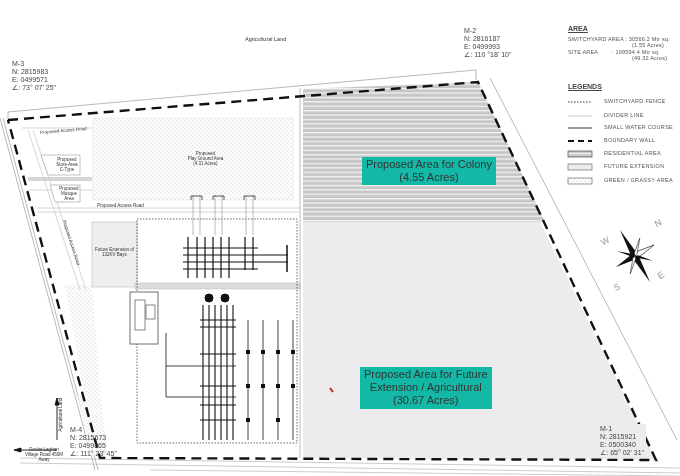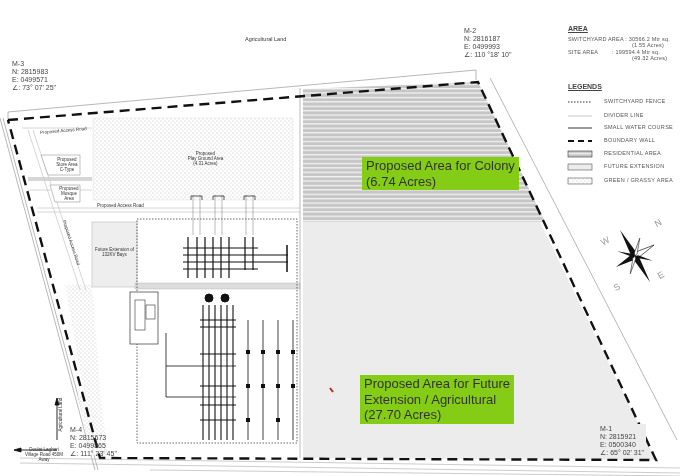--- a/index.html
+++ b/index.html
@@ -3,21 +3,21 @@
 <meta charset="utf-8">
 <style>
   html, body { margin:0; padding:0; background:#ffffff; }
   body { width:680px; height:476px; position:relative; overflow:hidden;
          font-family:"Liberation Sans", sans-serif; color:#222; }
   #plan { position:absolute; left:0; top:0; width:680px; height:476px; }
   .lbl { position:absolute; font-family:"Liberation Sans", sans-serif; color:#333; line-height:1.15; }
   .coord { font-size:7px; color:#444; }
   .coord div { white-space:nowrap; }
   .small { font-size:4.5px; color:#333; text-align:center; }
-  .boxlbl { position:absolute; background:#84cc16; font-size:13px; text-align:left; color:#333; padding:1px 4px; line-height:1.2; }
+  .boxlbl { position:absolute; background:#14b8a6; font-size:11px; text-align:center; color:#333; padding:1px 4px; line-height:1.2; }
   .legend-title { font-size:7px; font-weight:bold; text-decoration:underline; color:#444; }
   .legend-row { position:absolute; left:0; font-size:5.5px; color:#555; letter-spacing:0.3px; white-space:nowrap; }
   .area-row { font-size:5.5px; color:#555; white-space:nowrap; letter-spacing:0.2px; }
 </style>
 </head>
 <body>
 
 <svg id="plan" viewBox="0 0 680 476" xmlns="http://www.w3.org/2000/svg">
   <defs>
     <pattern id="hatch" width="6" height="4.4" patternUnits="userSpaceOnUse">
@@ -232,26 +232,26 @@
   <div class="legend-row" style="left:36px;top:94px;">GREEN / GRASSY AREA</div>
 </div>
 
 <div class="lbl" style="left:655px;top:218px;font-size:9px;color:#999;transform:rotate(-30deg);">N</div>
 <div class="lbl" style="left:601px;top:236px;font-size:9px;color:#999;transform:rotate(-30deg);">W</div>
 <div class="lbl" style="left:658px;top:270px;font-size:9px;color:#999;transform:rotate(-30deg);">E</div>
 <div class="lbl" style="left:614px;top:282px;font-size:9px;color:#999;transform:rotate(-30deg);">S</div>
 
 <div class="boxlbl" style="left:362px;top:157px;">
   <div>Proposed Area for Colony</div>
-  <div>(6.74 Acres)</div>
-</div>
-<div class="boxlbl" style="left:360px;top:367px;margin-top:8px;">
+  <div>(4.55 Acres)</div>
+</div>
+<div class="boxlbl" style="left:360px;top:367px;">
   <div>Proposed Area for Future</div>
   <div>Extension / Agricultural</div>
-  <div>(27.70 Acres)</div>
+  <div>(30.67 Acres)</div>
 </div>
 <div class="lbl small" style="left:178px;top:151px;width:55px;">
   <div>Proposed</div>
   <div>Play Ground Area</div>
   <div>(4.31 Acres)</div>
 </div>
 <div class="lbl small" style="left:52px;top:157px;width:30px;">
   <div>Proposed</div>
   <div>Store Area</div>
   <div>C-Type</div>

